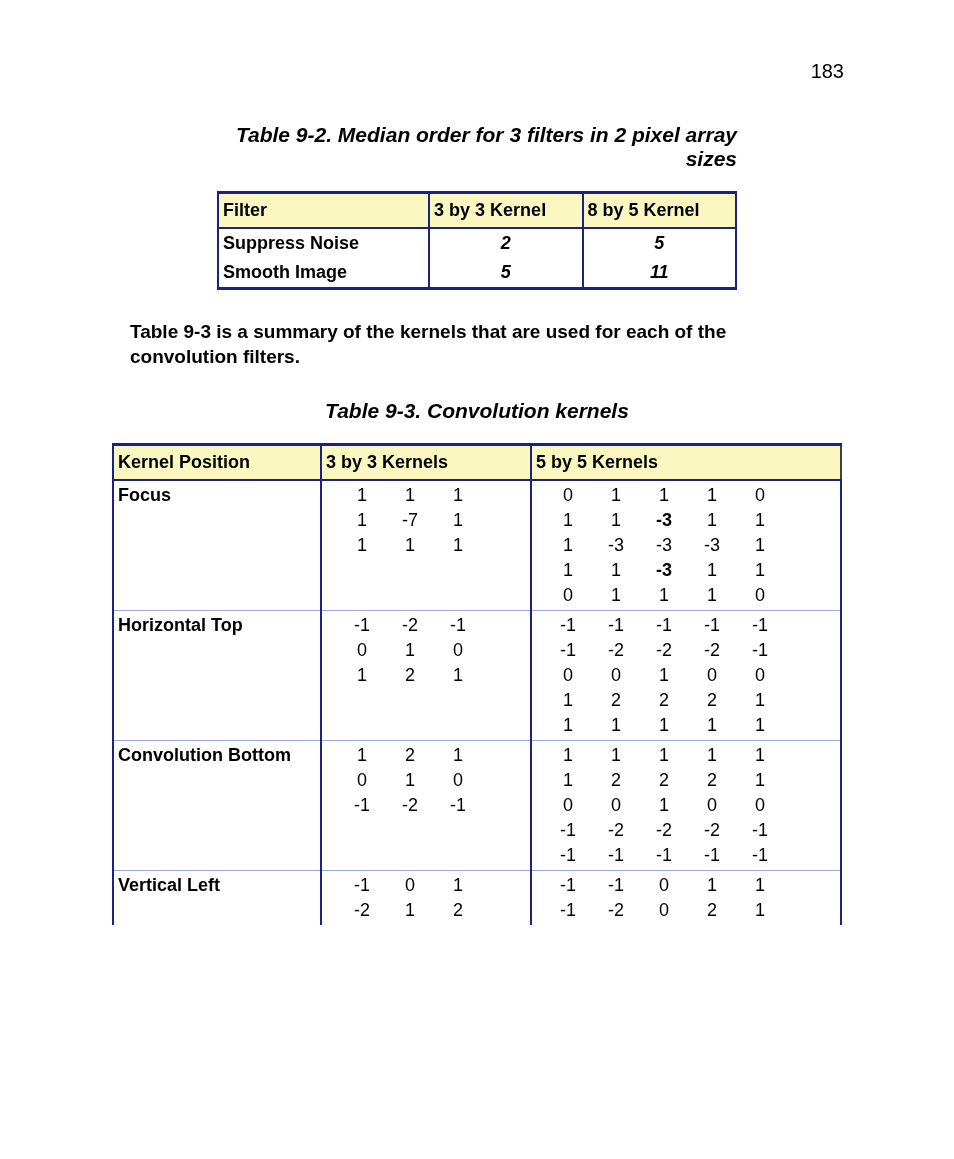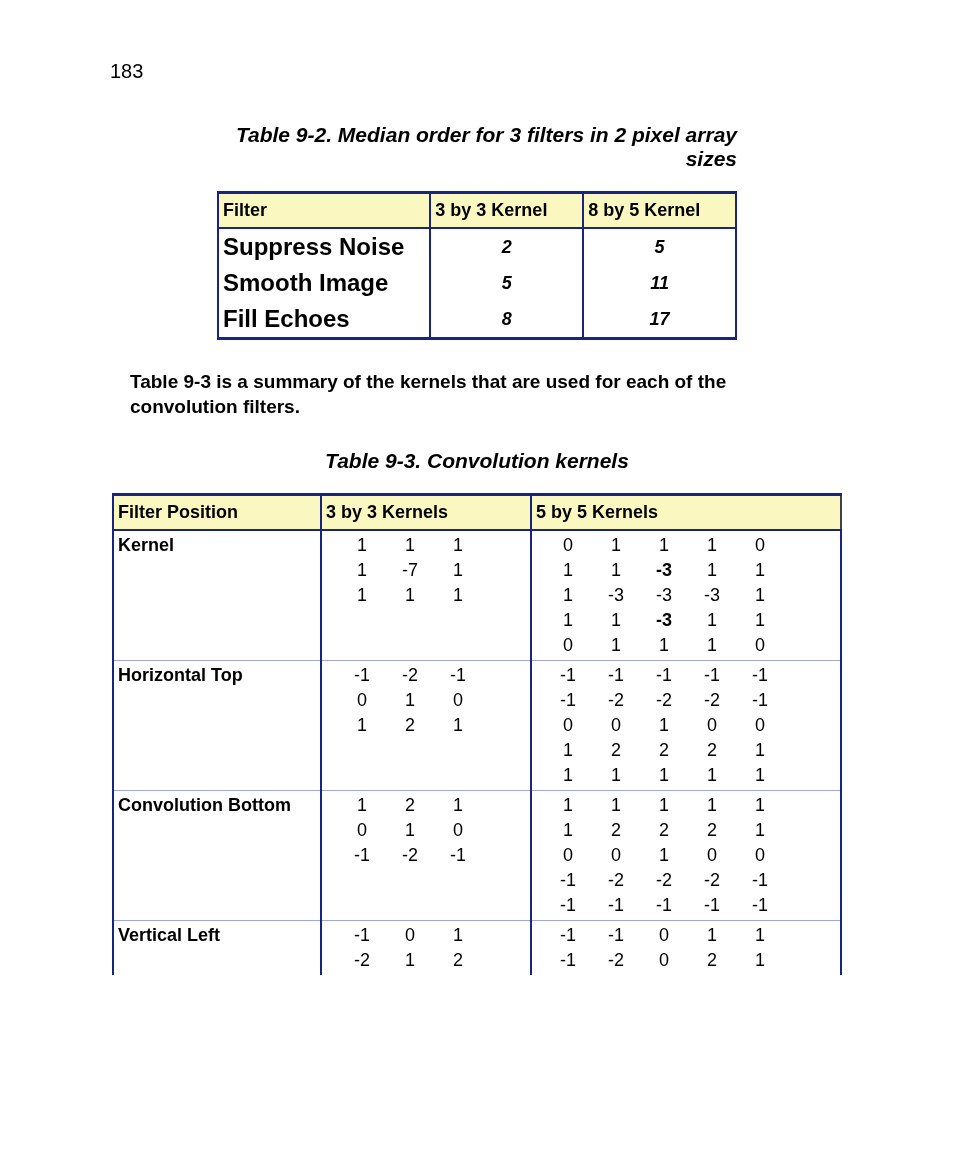--- a/index.html
+++ b/index.html
@@ -5,20 +5,21 @@
   body {
     font-family: Arial, Helvetica, sans-serif;
     margin: 0;
     padding: 60px 110px 60px 110px;
     background: #fff;
     color: #000;
     width: 954px;
     box-sizing: border-box;
   }
   .page-number {
+    text-align: right;
     font-size: 20px;
     margin-bottom: 40px;
   }
   .table-caption {
     text-align: center;
     font-weight: bold;
     font-style: italic;
     font-size: 21px;
     margin: 20px auto 20px auto;
   }
@@ -47,21 +48,21 @@
     border-left: 2px solid #1a237e;
     border-right: 2px solid #1a237e;
     font-size: 18px;
   }
   .t92 td.rowlabel {
     font-weight: bold;
     text-align: left;
     padding: 4px 4px;
     border-left: 2px solid #1a237e;
     border-right: 2px solid #1a237e;
-    font-size: 24px;
+    font-size: 18px;
   }
   .t92 td.val {
     font-weight: bold;
     font-style: italic;
     text-align: center;
     padding: 4px 4px;
     border-left: 2px solid #1a237e;
     border-right: 2px solid #1a237e;
     font-size: 18px;
   }
@@ -133,43 +134,38 @@
       <tr>
         <td class="rowlabel">Suppress Noise</td>
         <td class="val">2</td>
         <td class="val">5</td>
       </tr>
       <tr>
         <td class="rowlabel">Smooth Image</td>
         <td class="val">5</td>
         <td class="val">11</td>
       </tr>
-      <tr>
-        <td class="rowlabel">Fill Echoes</td>
-        <td class="val">8</td>
-        <td class="val">17</td>
-      </tr>
     </tbody>
 </table>
 
 <div class="body-text">Table 9-3 is a summary of the kernels that are used for each of the convolution filters.</div>
 
 <div class="table-caption">Table 9-3. Convolution kernels</div>
 
 <table class="t93">
   <thead>
     <tr>
-      <th style="width:198px">Filter Position</th>
+      <th style="width:198px">Kernel Position</th>
       <th style="width:200px">3 by 3 Kernels</th>
       <th>5 by 5 Kernels</th>
     </tr>
   </thead>
   <tbody id="t93-body">
       <tr>
-        <td class="fp">Kernel</td>
+        <td class="fp">Focus</td>
         <td class="kcell">
           <div class="kernel-grid kg3">
             <span>1</span>
             <span>1</span>
             <span>1</span>
             <span>1</span>
             <span>-7</span>
             <span>1</span>
             <span>1</span>
             <span>1</span>

